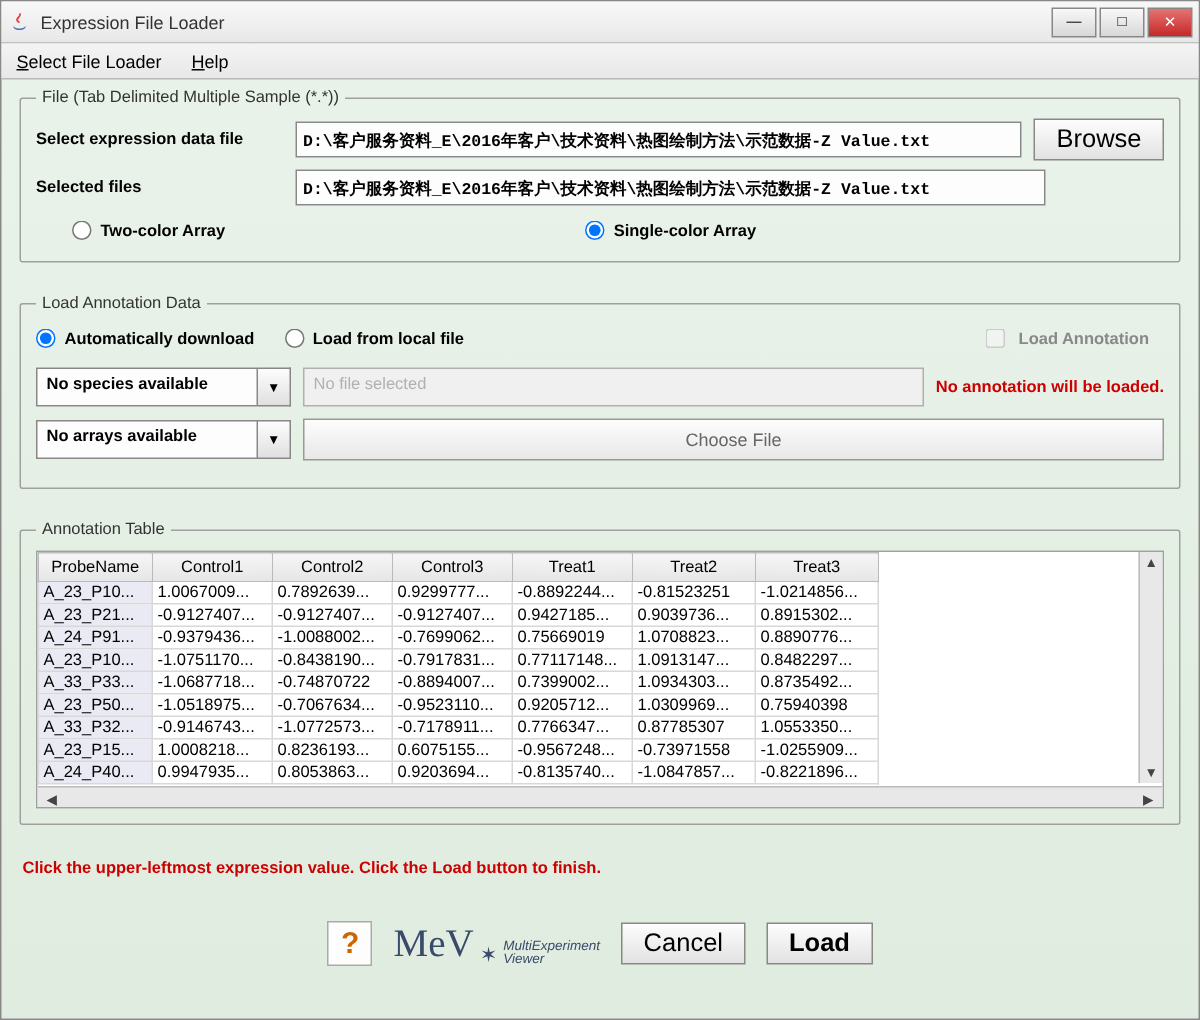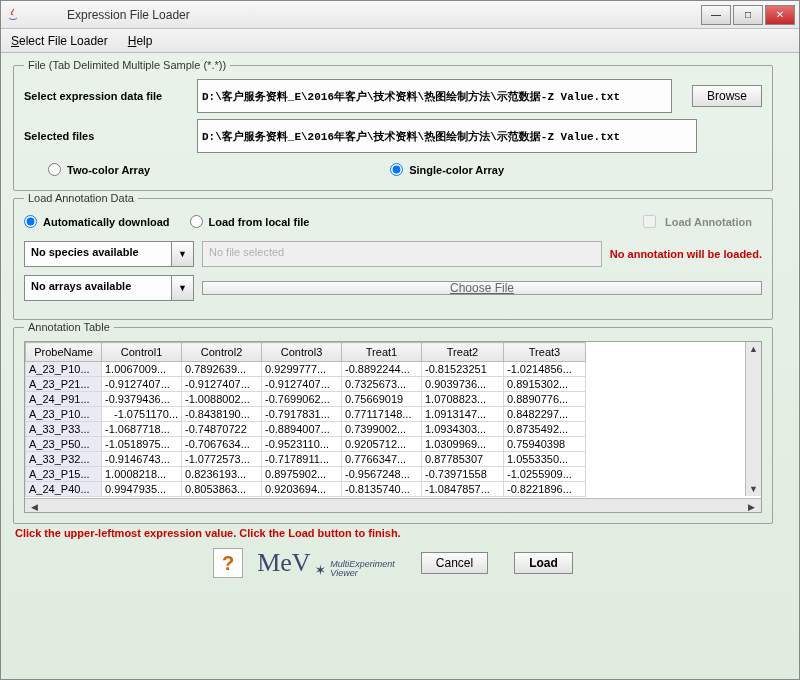--- a/index.html
+++ b/index.html
@@ -18,21 +18,20 @@
     display: flex;
     flex-direction: column;
   }
   .titlebar {
     height: 28px;
     background: linear-gradient(to bottom, #f8f8f8, #e8e8e8);
     border-bottom: 1px solid #c0c0c0;
     display: flex;
     align-items: center;
     padding: 0 4px;
-    gap: 40px;
   }
   .titlebar .java-icon {
     width: 16px; height: 16px;
     margin-right: 6px;
     display: inline-flex;
     align-items: center; justify-content: center;
   }
   .titlebar .title-text {
     flex: 1;
     font-size: 12px;
@@ -57,24 +56,24 @@
     gap: 12px;
   }
   .menuitem {
     font-size: 12px;
     padding: 2px 4px;
     cursor: default;
   }
   .menuitem u { text-decoration: underline; }
   .content {
     flex: 1;
-    padding: 6px 24px 4px 10px;
+    padding: 6px 10px 4px 10px;
     display: flex;
     flex-direction: column;
-    gap: 1px;
+    gap: 21px;
   }
   fieldset {
     border: 1px solid #a0a0a0;
     border-radius: 2px;
     padding: 8px 10px 10px 10px;
     background: transparent;
   }
   legend {
     font-size: 11px;
     padding: 0 4px;
@@ -82,29 +81,28 @@
   }
   .row { display: flex; align-items: center; gap: 8px; margin-bottom: 6px; }
   .label { font-size: 11px; font-weight: bold; width: 165px; }
   .text-input {
     font-family: "Courier New", monospace;
     font-size: 11px;
     font-weight: bold;
     border: 1px solid #888;
     background: #fdfdfd;
     padding: 3px 4px;
-    height: 34px;
+    height: 24px;
   }
   .btn {
     border: 1px solid #888;
     background: linear-gradient(to bottom, #fdfdfd, #e2e2e2);
     padding: 3px 14px;
-    font-size: 12px;
+    font-size: 17px;
     cursor: default;
-    margin-left: 12px;
   }
   .radio-row { display: flex; gap: 40px; padding: 4px 24px; align-items: flex-end; }
   .radio-opt { display: flex; align-items: center; gap: 6px; font-weight: bold; font-size: 11px; }
   .radio-opt input { margin: 0; }
   .ann-top { display: flex; align-items: center; gap: 20px; margin-bottom: 10px; }
   .ann-check { display: flex; align-items: center; gap: 6px; color: #888; margin-left: auto; margin-right: 10px; font-weight: bold; }
   .ann-row { display: flex; align-items: center; gap: 8px; margin-bottom: 8px; }
   .combo {
     display: flex;
     width: 170px;
@@ -137,25 +135,24 @@
   }
   .warn-text {
     color: #cc0000;
     font-weight: bold;
     font-size: 11px;
   }
   .choose-btn {
     flex: 1;
     border: 1px solid #999;
     background: linear-gradient(to bottom, #fdfdfd, #e8e8e8);
-    height: 14px;
+    height: 28px;
     display: flex; align-items: center; justify-content: center;
     color: #666;
     font-size: 12px;
-    text-decoration: underline;
   }
   .table-wrap {
     border: 1px solid #a0a0a0;
     background: #fff;
     position: relative;
     height: 172px;
     overflow: hidden;
   }
   .table-scroll {
     overflow: auto;
@@ -338,36 +335,36 @@
                   <td style="width: 80px;">0.9299777...</td>
                   <td style="width: 80px;">-0.8892244...</td>
                   <td style="width: 82px;">-0.81523251</td>
                   <td style="width: 82px;">-1.0214856...</td>
                 </tr>
                 <tr>
                   <td class="probe" style="width: 76px;">A_23_P21...</td>
                   <td style="width: 80px;">-0.9127407...</td>
                   <td style="width: 80px;">-0.9127407...</td>
                   <td style="width: 80px;">-0.9127407...</td>
-                  <td style="width: 80px;">0.7325673...</td>
+                  <td style="width: 80px;">0.9427185...</td>
                   <td style="width: 82px;">0.9039736...</td>
                   <td style="width: 82px;">0.8915302...</td>
                 </tr>
                 <tr>
                   <td class="probe" style="width: 76px;">A_24_P91...</td>
                   <td style="width: 80px;">-0.9379436...</td>
                   <td style="width: 80px;">-1.0088002...</td>
                   <td style="width: 80px;">-0.7699062...</td>
                   <td style="width: 80px;">0.75669019</td>
                   <td style="width: 82px;">1.0708823...</td>
                   <td style="width: 82px;">0.8890776...</td>
                 </tr>
                 <tr>
                   <td class="probe" style="width: 76px;">A_23_P10...</td>
-                  <td style="width: 80px; text-align: right;">-1.0751170...</td>
+                  <td style="width: 80px;">-1.0751170...</td>
                   <td style="width: 80px;">-0.8438190...</td>
                   <td style="width: 80px;">-0.7917831...</td>
                   <td style="width: 80px; margin-left: 24px;">0.77117148...</td>
                   <td style="width: 82px;">1.0913147...</td>
                   <td style="width: 82px;">0.8482297...</td>
                 </tr>
                 <tr>
                   <td class="probe" style="width: 76px;">A_33_P33...</td>
                   <td style="width: 80px;">-1.0687718...</td>
                   <td style="width: 80px;">-0.74870722</td>
@@ -391,21 +388,21 @@
                   <td style="width: 80px;">-1.0772573...</td>
                   <td style="width: 80px;">-0.7178911...</td>
                   <td style="width: 80px;">0.7766347...</td>
                   <td style="width: 82px;">0.87785307</td>
                   <td style="width: 82px; margin-left: 24px;">1.0553350...</td>
                 </tr>
                 <tr>
                   <td class="probe" style="width: 76px;">A_23_P15...</td>
                   <td style="width: 80px;">1.0008218...</td>
                   <td style="width: 80px;">0.8236193...</td>
-                  <td style="width: 80px;">0.8975902...</td>
+                  <td style="width: 80px;">0.6075155...</td>
                   <td style="width: 80px;">-0.9567248...</td>
                   <td style="width: 82px;">-0.73971558</td>
                   <td style="width: 82px;">-1.0255909...</td>
                 </tr>
                 <tr>
                   <td class="probe" style="width: 76px;">A_24_P40...</td>
                   <td style="width: 80px;">0.9947935...</td>
                   <td style="width: 80px;">0.8053863...</td>
                   <td style="width: 80px;">0.9203694...</td>
                   <td style="width: 80px;">-0.8135740...</td>

